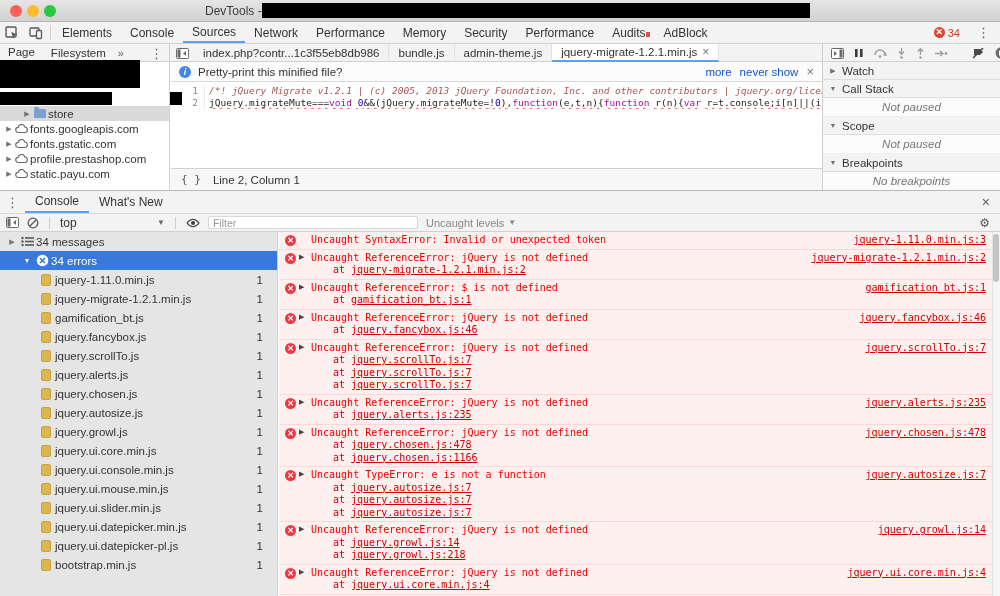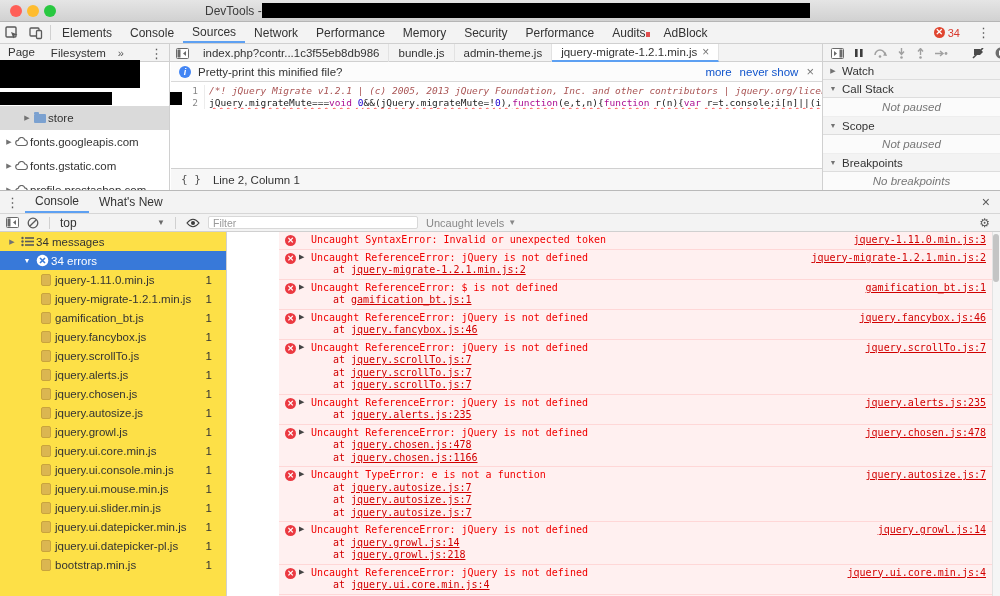--- a/index.html
+++ b/index.html
@@ -44,21 +44,21 @@
   .ftab { padding:0 9px; display:flex; align-items:center; gap:5px; font-size:11.5px; border-right:1px solid #e2e2e2;
     cursor:pointer; white-space:nowrap; }
   .ftab.selected { background:#fff; border-bottom:2px solid #5da0f2; }
   .ftab .close { color:#777; font-size:12px; }
   #debug-controls { position:absolute; left:822px; top:0; width:178px; height:18px; display:flex;
     align-items:center; gap:10px; padding:0 8px; border-left:1px solid #d0d0d0; }
 
   
   #navigator { position:absolute; left:0; top:62px; width:170px; height:128px; background:#fff;
     border-right:1px solid #d0d0d0; overflow:hidden; }
-  .tree-row { height:24px; display:flex; align-items:center; font-size:11.5px; cursor:pointer; white-space:nowrap; }
+  .tree-row { height:15px; display:flex; align-items:center; font-size:11.5px; cursor:pointer; white-space:nowrap; }
   .tree-row.selected { background:#dadada; }
   .tri { color:#727272; font-size:7px; width:10px; text-align:center; flex:none; }
   .icon-slot { width:16px; display:flex; justify-content:center; flex:none; }
   .folder-ic { width:12px; height:9px; background:#7ba1d0; border-radius:1px; position:relative; }
   .folder-ic:before { content:""; position:absolute; left:0; top:-2px; width:5px; height:2px; background:#7ba1d0;
     border-radius:1px 1px 0 0; }
   svg.cloud { stroke:#666; fill:none; stroke-width:1.2; }
 
   
   #infobar { position:absolute; left:171px; top:62px; width:651px; height:20px; background:#fcfcfc;
@@ -109,21 +109,21 @@
     border-bottom:1px solid #d0d0d0; display:flex; align-items:center; padding:0 6px; gap:8px; }
   #ctx-select { display:flex; align-items:center; gap:4px; width:105px; cursor:pointer; }
   #ctx-select .caret { margin-left:auto; color:#6a6a6a; font-size:8px; }
   #filter-input { width:210px; height:13px; border:1px solid #d8d8d8; border-radius:2px; background:#fff;
     font-size:10.5px; padding:0 4px; color:#333; font-family:"Liberation Sans", sans-serif; }
   #filter-input::placeholder { color:#999; }
   #level-select { color:#888; font-size:11px; display:flex; gap:4px; align-items:center; cursor:pointer; }
   #gear { margin-left:auto; color:#5a5a5a; font-size:12px; cursor:pointer; padding-right:4px; }
 
   #console-body { position:absolute; left:0; top:232px; width:1000px; height:364px; }
-  #console-sidebar { position:absolute; left:0; top:0; width:227px; height:364px; background:#fde047;
+  #console-sidebar { position:absolute; left:0; top:0; width:278px; height:364px; background:#e5e5e5;
     border-right:1px solid #d0d0d0; overflow:hidden; }
   .cs-row { height:19px; display:flex; align-items:center; font-size:11.5px; cursor:pointer; white-space:nowrap; }
   .cs-row.selected { background:#3879d9; color:#fff; }
   .cs-row .tri { font-size:7px; }
   .cs-row.selected .tri { color:#fff; }
   .cs-count { margin-left:auto; padding-right:14px; color:#333; }
   .file-ic { width:10px; height:12px; background:#dbb651; border-radius:2px; border:1px solid #c9a43e; }
   .msg-list-ic, .user-ic, .werr-ic { flex:none; }
 
   #error-list { position:absolute; left:279px; top:0; width:721px; height:364px; background:#fff; overflow:hidden; }

